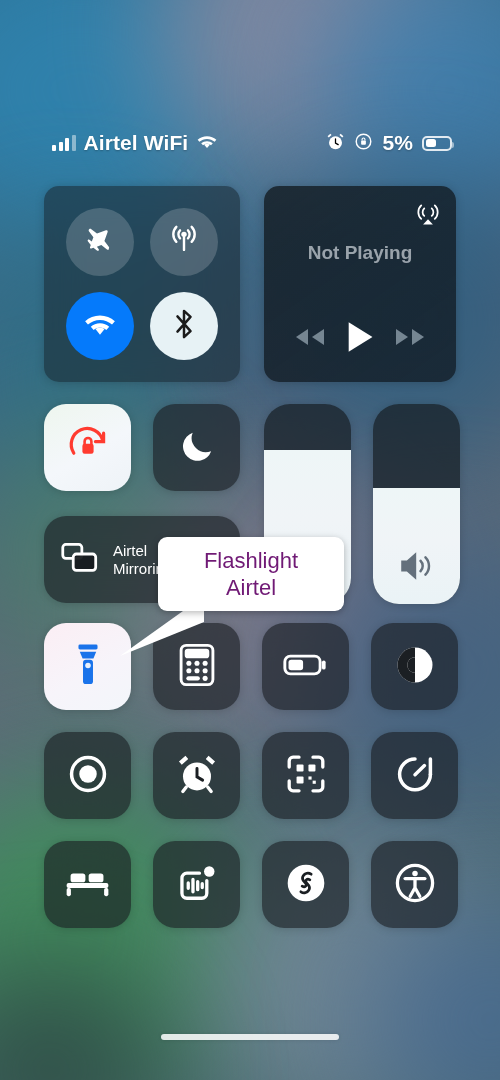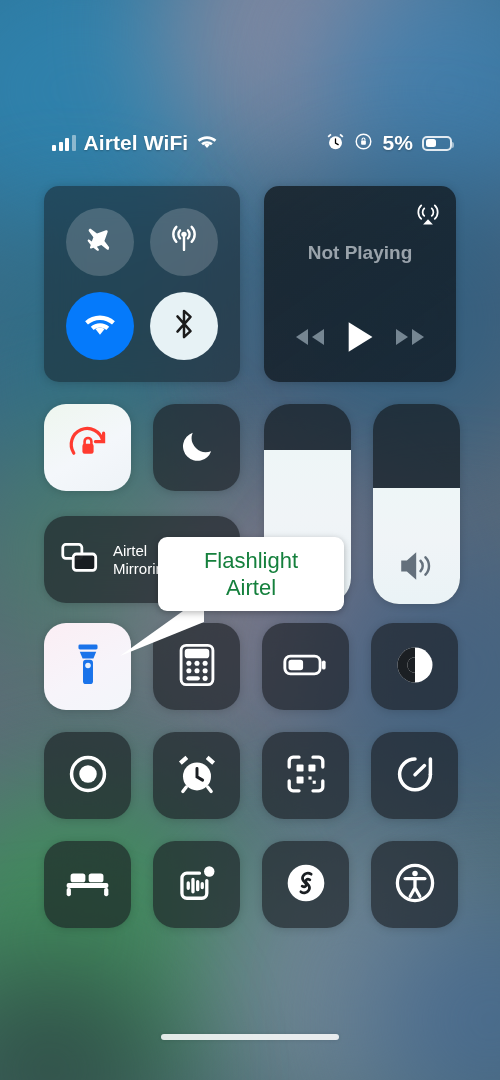--- a/index.html
+++ b/index.html
@@ -85,21 +85,21 @@
   .slider .fill{position:absolute;left:0;right:0;bottom:0;
     background:linear-gradient(180deg,#eef6f7,#f0f4f7 45%,#eaf3f6);}
   .slider .sicon{position:absolute;left:0;right:0;bottom:22px;display:flex;
     justify-content:center;}
 
   
   #callout{position:absolute;left:158px;top:537px;width:186px;height:74px;
     background:#fff;border-radius:9px;z-index:40;
     display:flex;flex-direction:column;align-items:center;justify-content:center;
     box-shadow:0 2px 7px rgba(0,0,0,.28);}
-  #callout .ctext{color:#15803d;font-size:22px;line-height:27px;font-weight:400;
+  #callout .ctext{color:#701a75;font-size:22px;line-height:27px;font-weight:400;
     text-align:center;}
   #callout-tail{position:absolute;left:118px;top:596px;width:86px;height:62px;z-index:39;}
 
   
   #home-indicator{position:absolute;left:50%;transform:translateX(-50%);
     bottom:40px;width:178px;height:6px;border-radius:3px;background:rgba(255,255,255,.85);
     box-shadow:0 0 4px rgba(0,0,0,.12);}
 </style>
 </head>
 <body>

